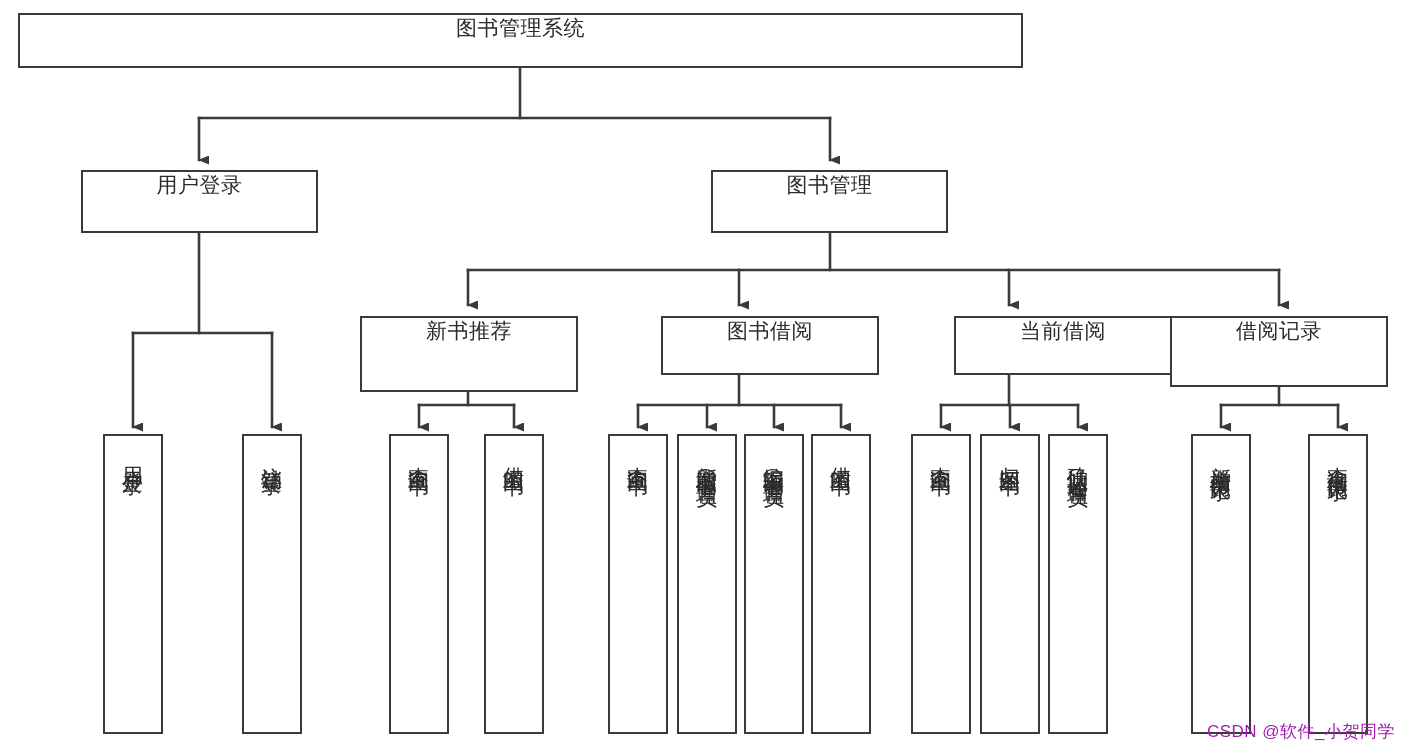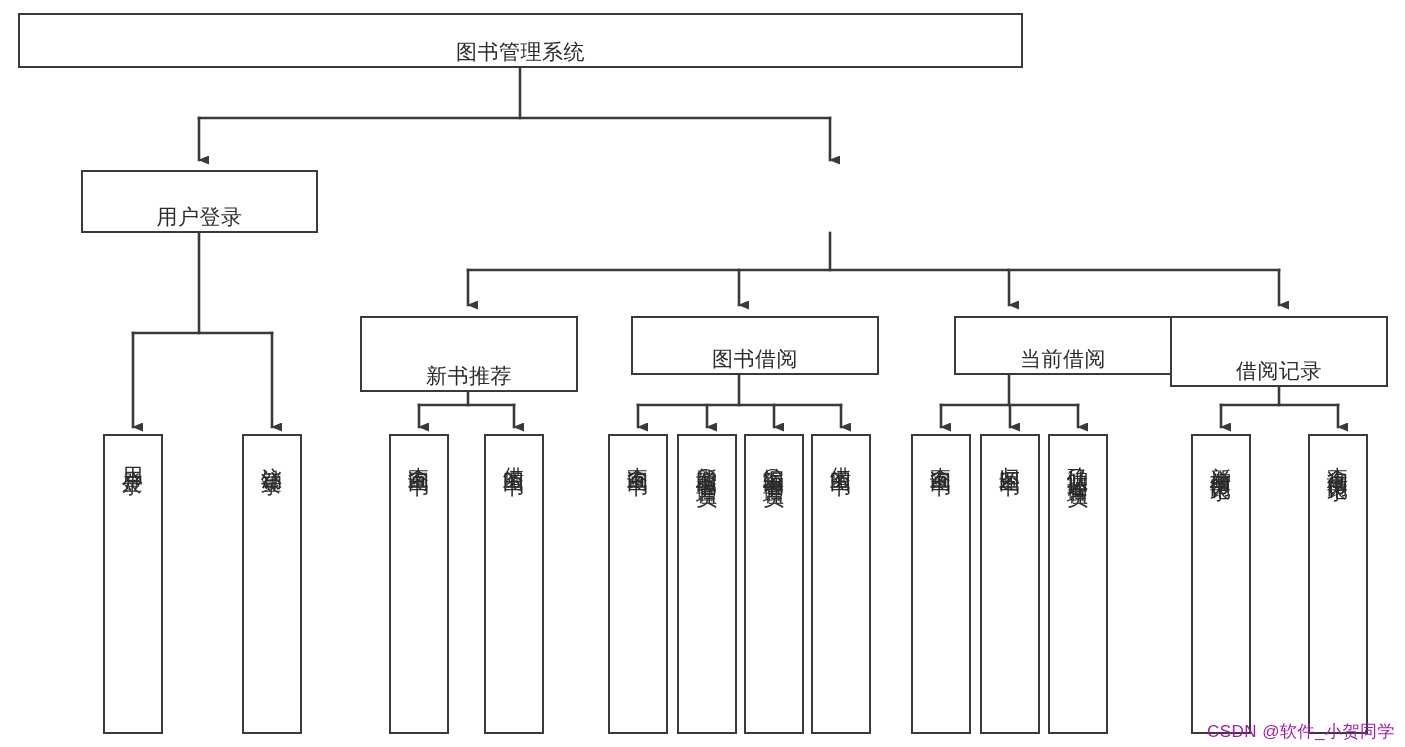--- a/index.html
+++ b/index.html
@@ -24,21 +24,21 @@
     top: 0;
     width: 1405px;
     height: 747px;
   }
   .node {
     position: absolute;
     box-sizing: border-box;
     background: #ffffff;
     border: 2px solid #3a3a3a;
     display: flex;
-    align-items: flex-end;
+    align-items: flex-start;
     justify-content: center;
     z-index: 3;
   }
   .node-label {
     color: #2b2b2b;
     font-size: 21px;
     line-height: 1.28;
     letter-spacing: 0.5px;
     text-align: center;
     white-space: nowrap;
@@ -125,25 +125,28 @@
     </g>
   </svg>
 
   <div class="node" style="left:18px; top:13px; width:1005px; height:55px;">
     <span class="node-label">图书管理系统</span>
   </div>
 
   <div class="node" style="left:81px; top:170px; width:237px; height:63px;">
     <span class="node-label">用户登录</span>
   </div>
+  <div class="node" style="left:711px; top:170px; width:237px; height:63px;">
+    <span class="node-label">图书管理</span>
+  </div>
 
   <div class="node" style="left:360px; top:316px; width:218px; height:76px;">
     <span class="node-label">新书推荐</span>
   </div>
-  <div class="node" style="left:631px; top:316px; width:248px; height:59px;">
+  <div class="node" style="left:661px; top:316px; width:218px; height:59px;">
     <span class="node-label">图书借阅</span>
   </div>
   <div class="node" style="left:954px; top:316px; width:218px; height:59px;">
     <span class="node-label">当前借阅</span>
   </div>
   <div class="node" style="left:1170px; top:316px; width:218px; height:71px;">
     <span class="node-label">借阅记录</span>
   </div>
 
   <div class="node vertical" style="left:103px; top:434px; width:60px; height:300px;">

